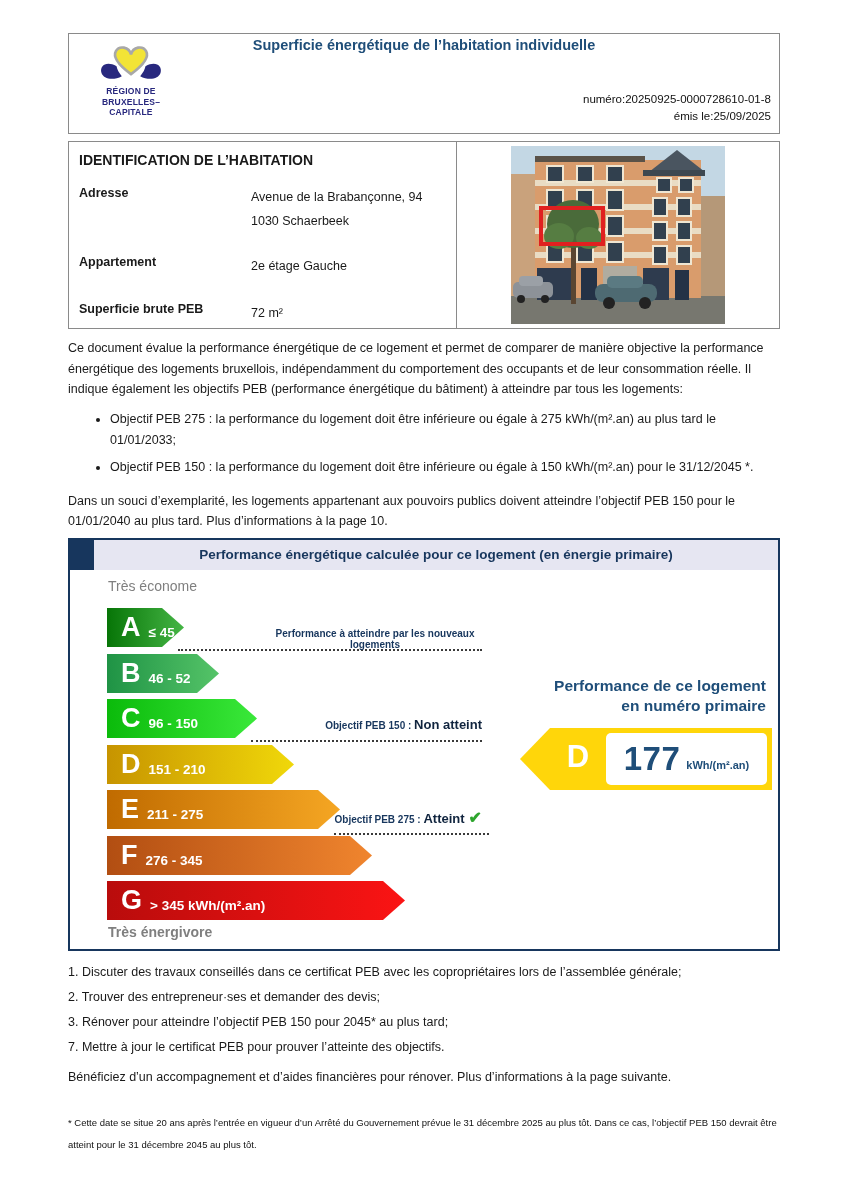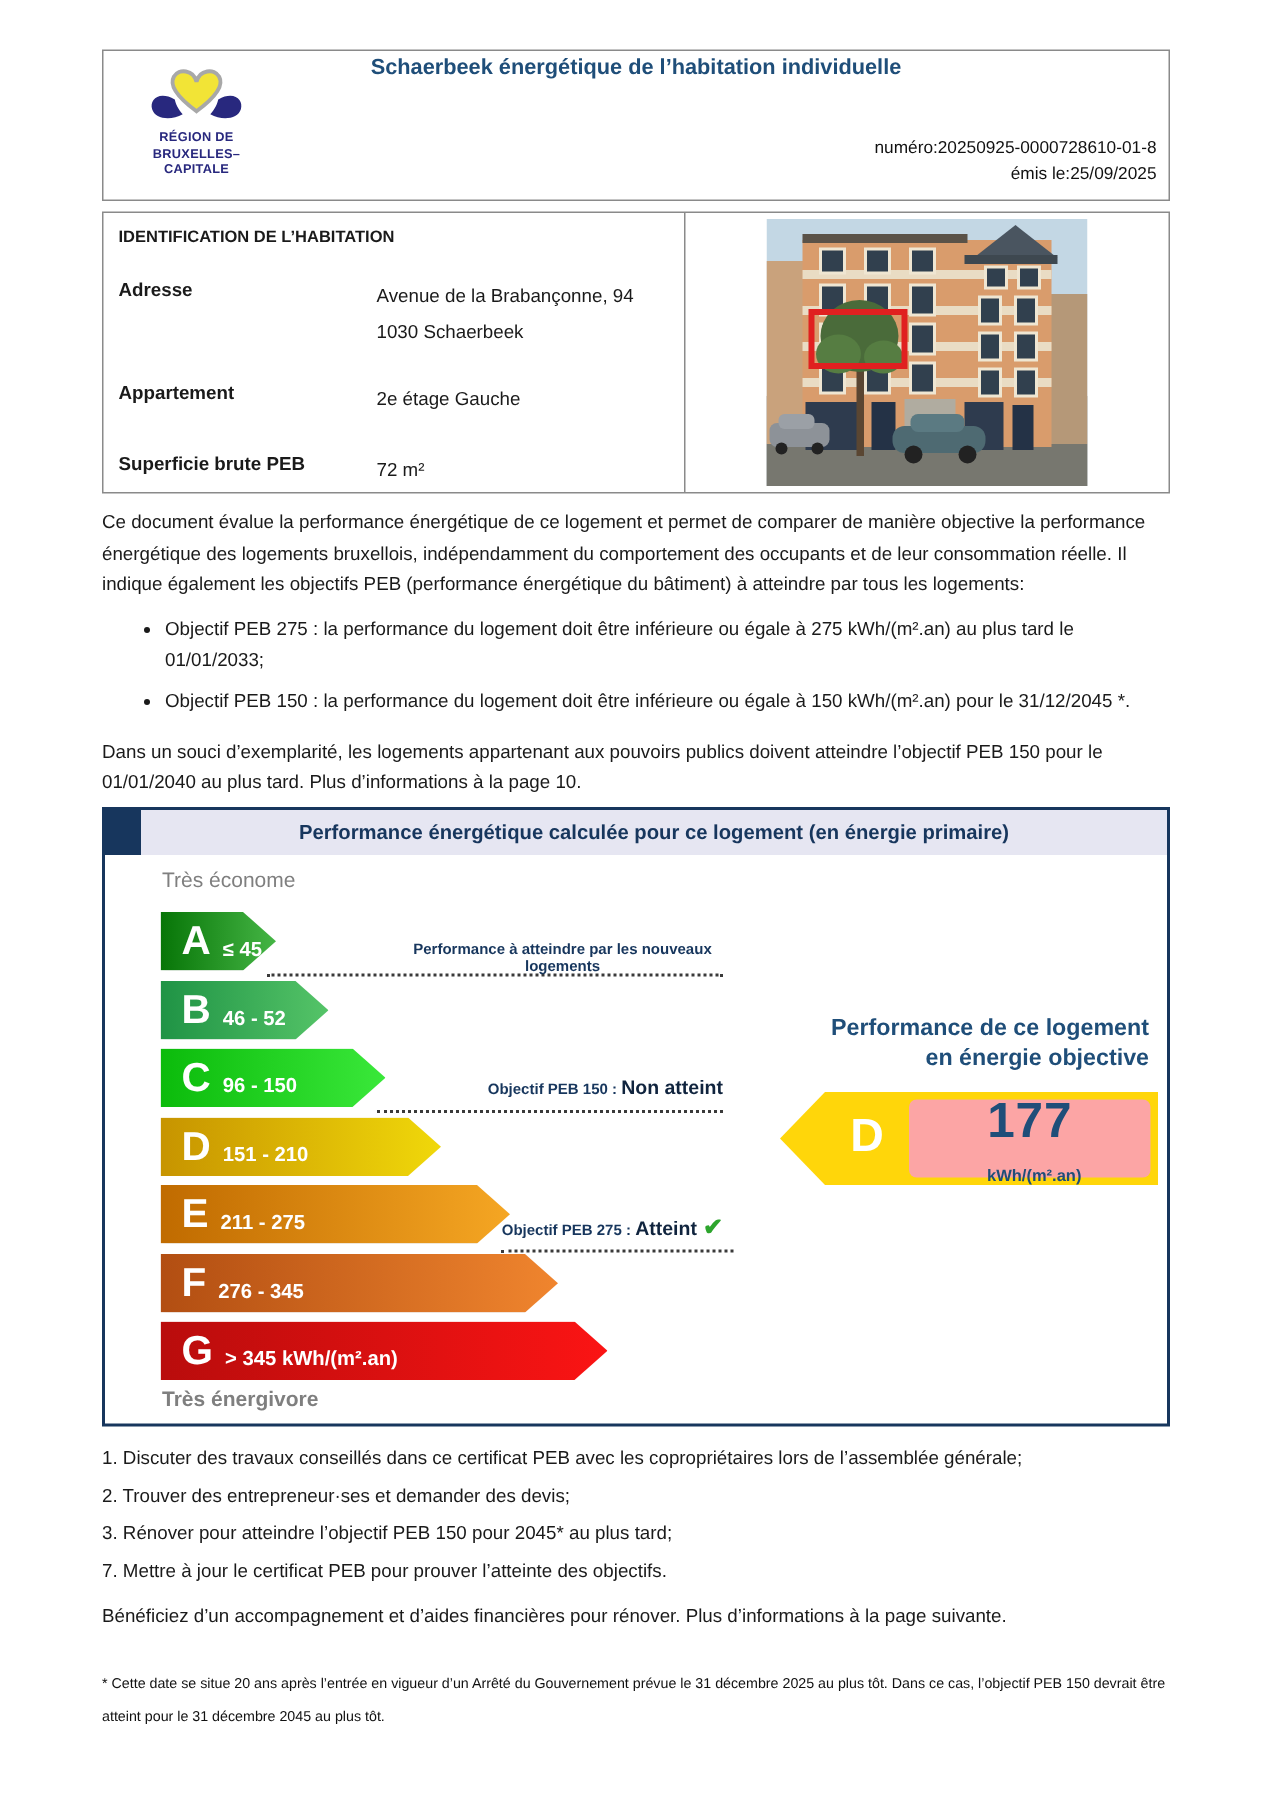--- a/index.html
+++ b/index.html
@@ -17,21 +17,21 @@
   .logo{position:absolute; left:14px; top:6px; width:96px; text-align:center;}
   .logo svg{display:block; margin:0 auto;}
   .logo-text{color:#28287e; font-weight:bold; font-size:8.5px; line-height:1.25; letter-spacing:.2px;}
   .hdr-title{margin-top:14px; text-align:center; color:var(--title-blue); font-weight:bold; font-size:19px; letter-spacing:.2px;}
   .hdr-sub{text-align:center; color:var(--title-blue); font-weight:bold; font-size:14.5px; margin-top:3px;}
   .hdr-meta{position:absolute; right:8px; bottom:8px; text-align:right; font-size:11.5px; line-height:1.5; color:#111;}
 
   
   .id-box{border:1.5px solid var(--box-gray); margin-top:7px; height:188px; display:flex;}
   .id-left{position:relative; width:388px; border-right:1.5px solid var(--box-gray);}
-  .id-title{position:absolute; left:10px; top:10px; font-size:11px; font-weight:bold;}
+  .id-title{position:absolute; left:10px; top:10px; font-size:14px; font-weight:bold;}
   .id-label{position:absolute; left:10px; font-size:12.5px; font-weight:bold;}
   .id-value{position:absolute; left:182px; font-size:12.5px; line-height:1.9;}
   .id-right{flex:1; display:flex; align-items:center; justify-content:center;}
 
   
   .intro{margin-top:9px; font-size:12.5px; line-height:1.65;}
   .intro ul{margin:9px 0 9px 42px;}
   .intro li{margin:7px 0;}
   .intro .p2{margin-top:13px;}
 
@@ -48,21 +48,21 @@
   .band .letter{color:#fff; font-weight:bold; font-size:27px; line-height:1;}
   .band .range{color:#fff; font-weight:bold; font-size:13.5px; margin-left:8px; padding-top:9px; white-space:nowrap;}
   .dotline{position:absolute; border-top:2px dotted #3a3a3a; height:0;}
   .annot{position:absolute; color:var(--navy); font-size:10px; font-weight:600;}
   .annot .status{color:#10243e; font-weight:bold; font-size:13px;}
   .annot .check{color:var(--check); font-size:16px; font-weight:bold; margin-left:4px;}
   .result-heading{position:absolute; top:136px; right:12px; width:280px; text-align:right; color:var(--title-blue); font-weight:bold; font-size:15.5px; line-height:1.3;}
   .result-arrow{position:absolute; left:450px; top:188px; width:252px; height:62px; background:var(--accent);
         clip-path:polygon(0 50%, 30px 0, 100% 0, 100% 100%, 30px 100%); filter:drop-shadow(2px 3px 2px rgba(0,0,0,.25));}
   .result-letter{position:absolute; left:34px; top:11px; width:48px; text-align:center; color:#fff; font-weight:bold; font-size:31px;}
-  .result-value-box{position:absolute; left:86px; top:5px; right:5px; bottom:5px; background:#fca5a5; border-radius:5px; display:flex; align-items:center; justify-content:center;flex-direction:column;}
+  .result-value-box{position:absolute; left:86px; top:5px; right:5px; bottom:5px; background:#ffffff; border-radius:5px; display:flex; align-items:center; justify-content:center;}
   .result-value{color:var(--title-blue); font-weight:bold; font-size:33px; letter-spacing:.5px;}
   .result-unit{color:var(--title-blue); font-weight:bold; font-size:11px; margin-left:6px; padding-top:12px;}
 
   
   .steps-titlebox{margin-top:18px; border:1.5px solid var(--steps-blue); padding:6px 4px; text-align:center; color:var(--steps-blue); font-weight:bold; font-size:13px;}
   .steps-list{margin-top:14px; font-size:12.5px;}
   .steps-list div{margin-bottom:11px;}
   .benefit{margin-top:16px; font-size:12.5px;}
 
   
@@ -79,21 +79,21 @@
         <path d="M28 40 C12 31 2 40 5 50 C8 60 24 62 36 55 C31 49 29 45 28 40 Z" fill="#28287e"></path>
         <path d="M72 40 C88 31 98 40 95 50 C92 60 76 62 64 55 C69 49 71 45 72 40 Z" fill="#28287e"></path>
         <path d="M50 22 C47 10 32 8 27 17 C22 26 31 38 50 52 C69 38 78 26 73 17 C68 8 53 10 50 22 Z" fill="#f2e436" stroke="#a8a8a8" stroke-width="4"></path>
       </svg>
       <div class="logo-text">
         <div>RÉGION DE</div>
         <div>BRUXELLES–</div>
         <div>CAPITALE</div>
       </div>
     </div>
-    <div class="hdr-sub">Schaerbeek énergétique de l’habitation individuelle</div>
+    <div class="hdr-sub">Superficie énergétique de l’habitation individuelle</div>
     <div class="hdr-meta">
       <div>numéro:20250925-0000728610-01-8</div>
       <div>émis le:25/09/2025</div>
     </div>
   </div>
 
   <div class="id-box">
     <div class="id-left">
       <div class="id-title">IDENTIFICATION DE L’HABITATION</div>
       <div class="id-label" style="top:44px">Adresse</div>
@@ -225,21 +225,21 @@
     <div class="annot" style="left:190px; top:88px; width:230px; text-align:center;">Performance à atteindre par les nouveaux logements</div>
     <div class="annot" style="left:200px; top:177px; width:212px; text-align:right;">
       <span>Objectif PEB 150 :</span> <span class="status">Non atteint</span>
     </div>
     <div class="annot" style="left:200px; top:268px; width:212px; text-align:right;">
       <span>Objectif PEB 275 :</span> <span class="status">Atteint</span><span class="check">✔</span>
     </div>
 
     <div class="result-heading">
       <div>Performance de ce logement</div>
-      <div>en énergie objective</div>
+      <div>en numéro primaire</div>
     </div>
     <div class="result-arrow">
       <div class="result-letter">D</div>
       <div class="result-value-box">
         <span class="result-value">177</span>
         <span class="result-unit">kWh/(m².an)</span>
       </div>
     </div>
   </div>
 

